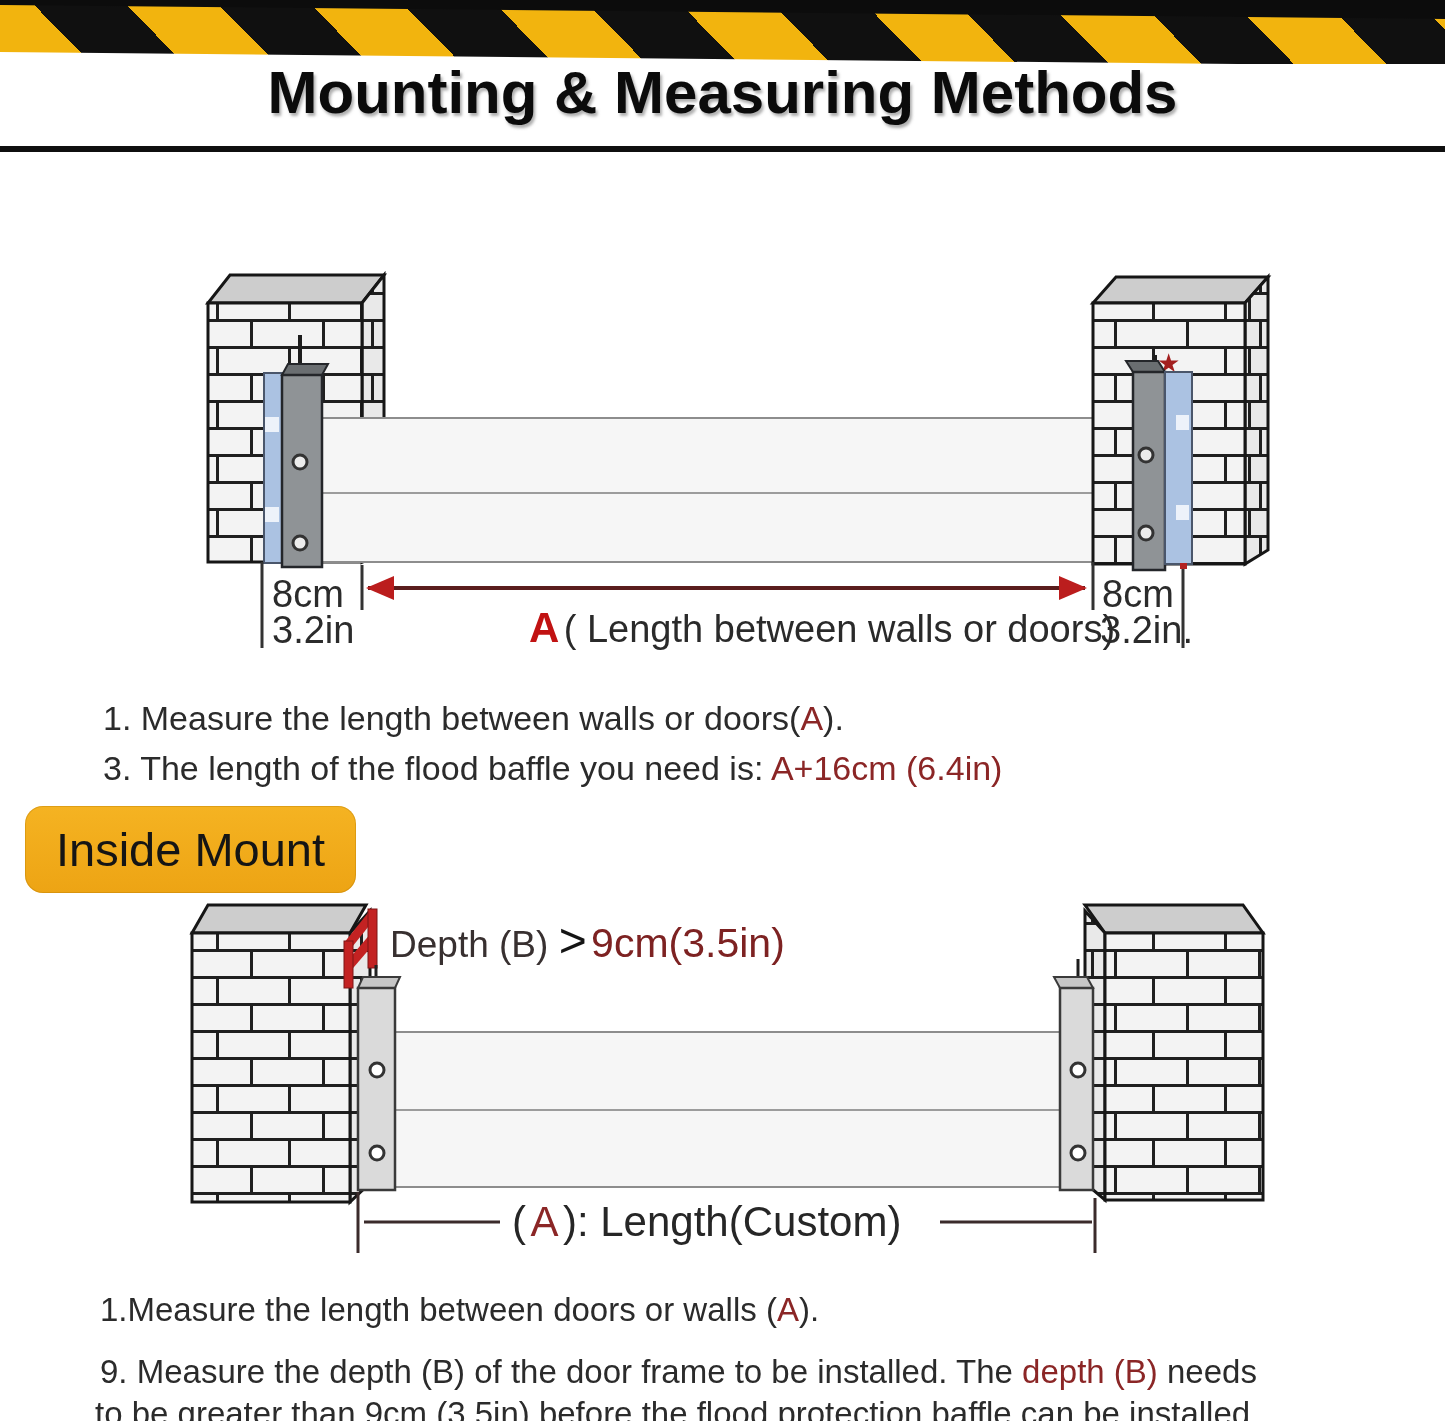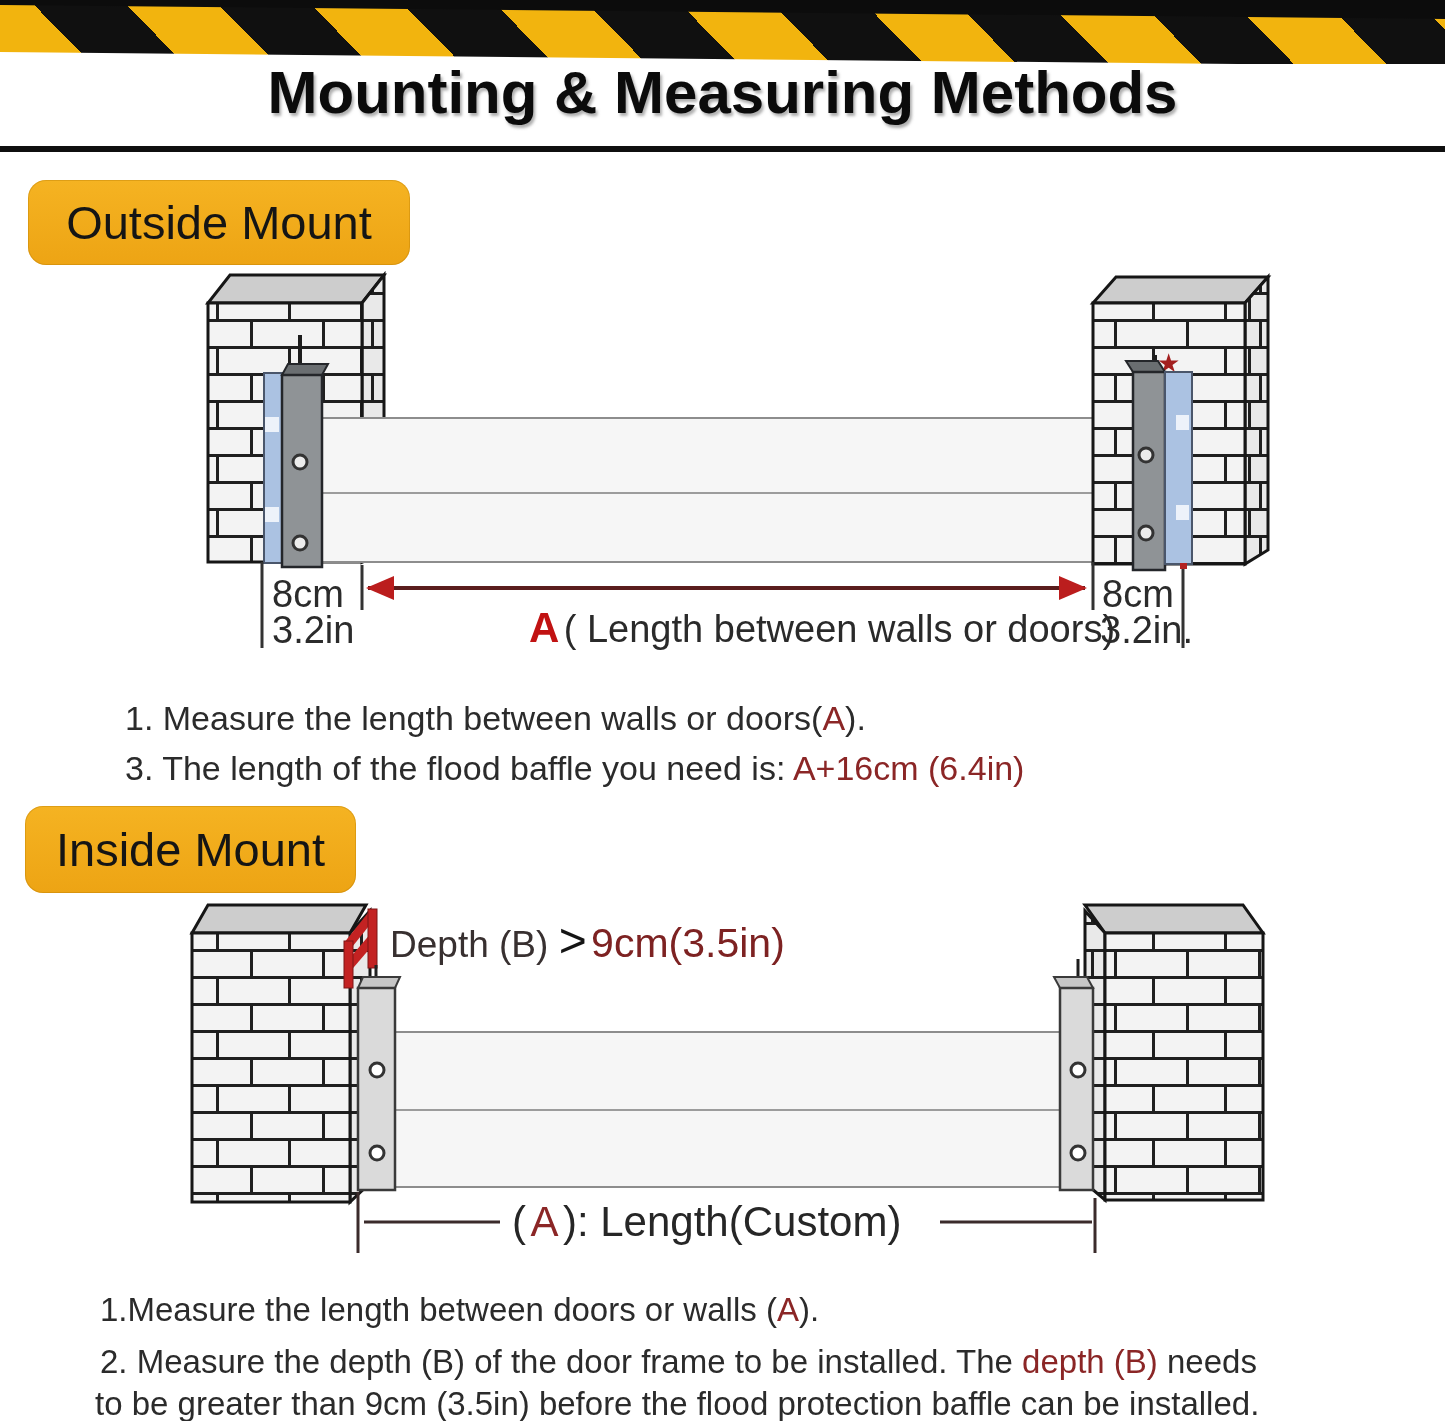--- a/index.html
+++ b/index.html
@@ -26,41 +26,40 @@
     position:absolute;background:linear-gradient(#f5b322,#eda414);
     border-radius:18px;color:#151515;text-align:center;
     font-size:47px;box-shadow:0 0 0 1px rgba(180,120,0,.35) inset;
     white-space:nowrap;
   }
   .badge.outside{left:28px;top:180px;width:382px;height:85px;line-height:85px;}
   .badge.inside{left:25px;top:806px;width:331px;height:87px;line-height:87px;}
   
   .diag{position:absolute;left:0;}
   
-  .steps1{position:absolute;left:125px;top:693px;font-size:34px;color:#2b2b2b;line-height:50px;white-space:nowrap;}
+  .steps1{position:absolute;left:103px;top:693px;font-size:34px;color:#2b2b2b;line-height:50px;white-space:nowrap;}
   .steps2{position:absolute;left:100px;top:1291px;font-size:33px;color:#2b2b2b;white-space:nowrap;}
-  .steps2 .row1{margin-bottom:14px;}
+  .steps2 .row1{margin-bottom:24px;}
   .steps2 .row3{margin-left:-5px;margin-top:4px;}
   .accent{color:#8b2626;}
   .accent-soft{color:#8b2626;}
 </style>
 </head>
 <body>
 
 <div class="page">
 
   <div class="hazard">
     <div class="backing"></div>
     <div class="stripes"></div>
   </div>
 
   <div class="title">Mounting &amp; Measuring Methods</div>
   <div class="divider"></div>
 
-  <div class="badge outside">Outside Mount</div>
   <div class="badge inside">Inside Mount</div>
 
   <svg class="diag" style="top:265px" width="1445" height="400" viewBox="0 0 1445 400">
     <defs>
       <pattern id="bk" width="72" height="54" patternUnits="userSpaceOnUse">
         <rect width="72" height="54" fill="#f3f3f3"></rect>
         <rect x="0" y="0" width="72" height="3" fill="#1f1f1f"></rect>
         <rect x="0" y="27" width="72" height="3" fill="#1f1f1f"></rect>
         <rect x="34" y="3" width="3" height="24" fill="#1f1f1f"></rect>
         <rect x="0" y="30" width="3" height="24" fill="#1f1f1f"></rect>
@@ -197,17 +196,17 @@
       <text x="512" y="341">
         <tspan font-size="42" fill="#262626">(</tspan>
         <tspan font-size="42" fill="#8b2626">A</tspan>
         <tspan font-size="42" fill="#262626">): Length(Custom)</tspan>
       </text>
     </g>
   </svg>
 
   <div class="steps2">
     <div class="row1"><span>1.Measure the length between doors or walls (</span><span class="accent">A</span><span>).</span></div>
-    <div class="row2"><span>2. Measure the depth (B) of the door frame to be installed. The </span><span class="accent-soft">depth (B)</span><span> needs</span></div>
+    <div class="row2"><span>9. Measure the depth (B) of the door frame to be installed. The </span><span class="accent-soft">depth (B)</span><span> needs</span></div>
     <div class="row3">to be greater than 9cm (3.5in) before the flood protection baffle can be installed.</div>
   </div>
 
 </div>
 
 </body></html>

